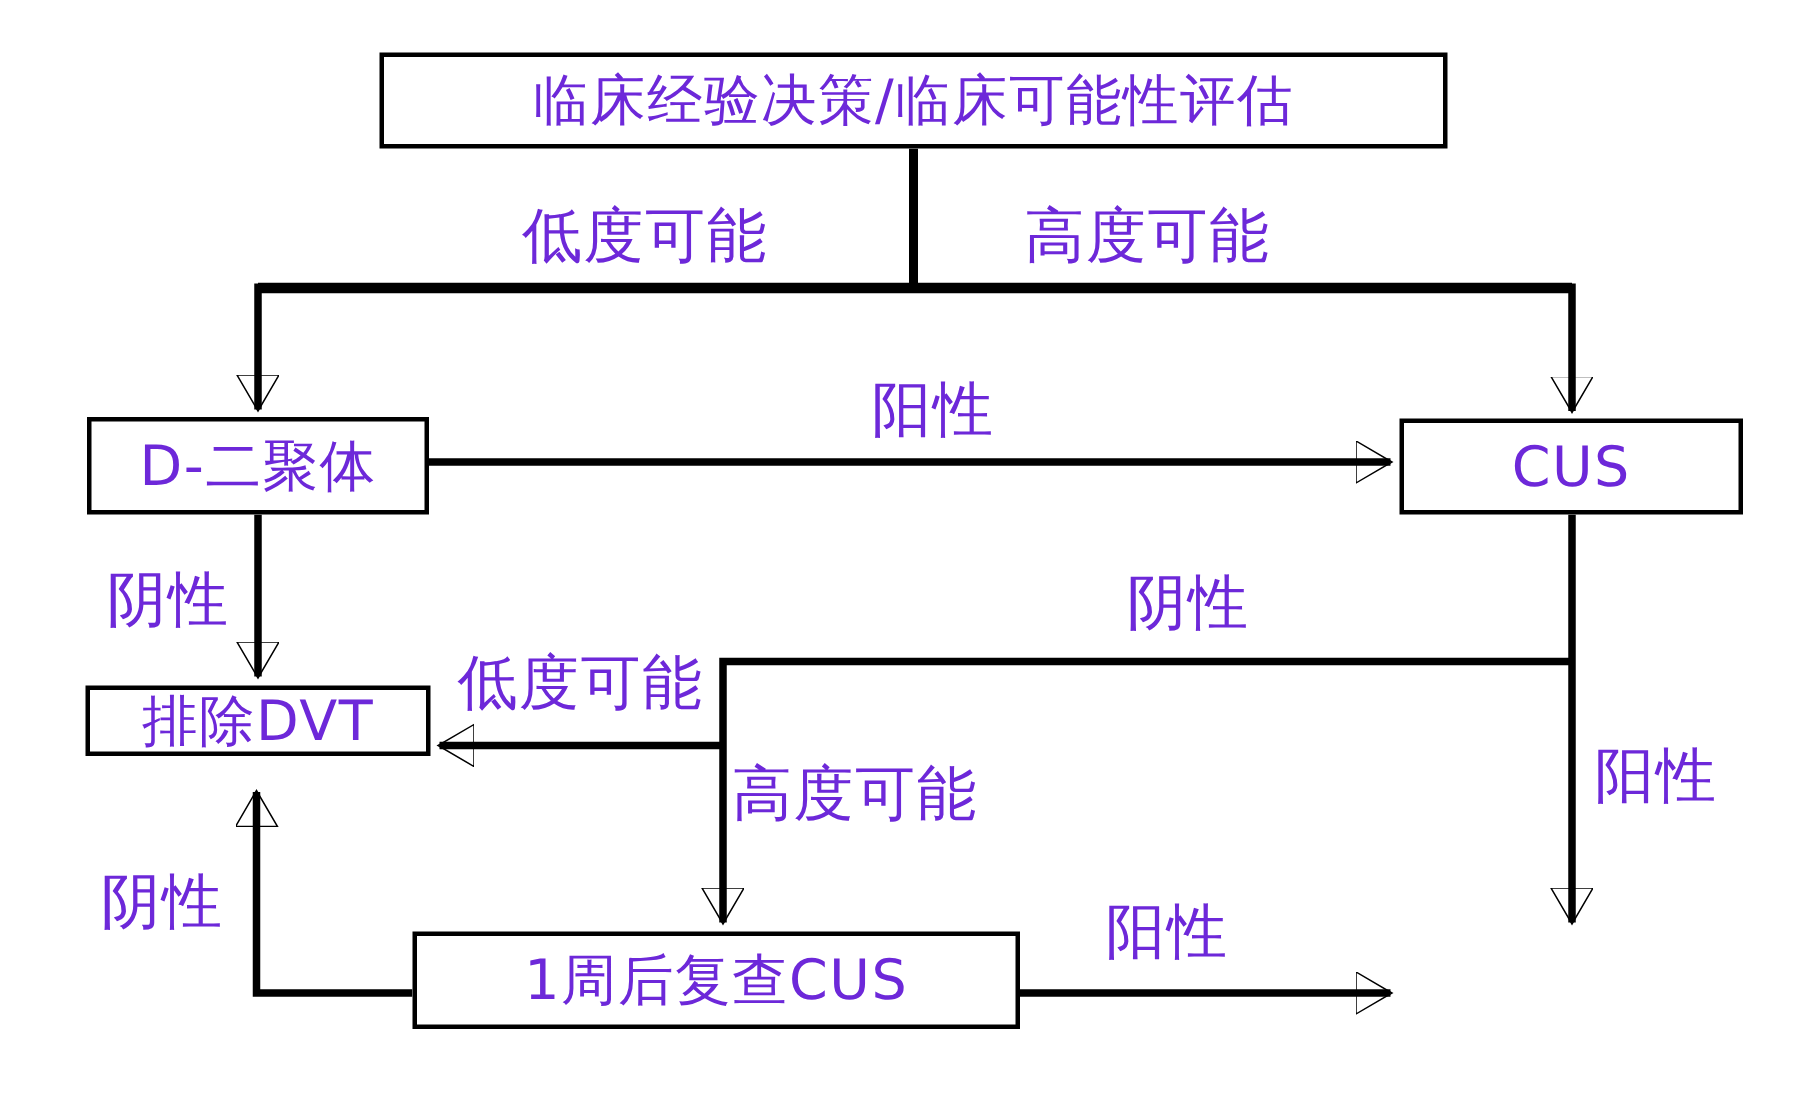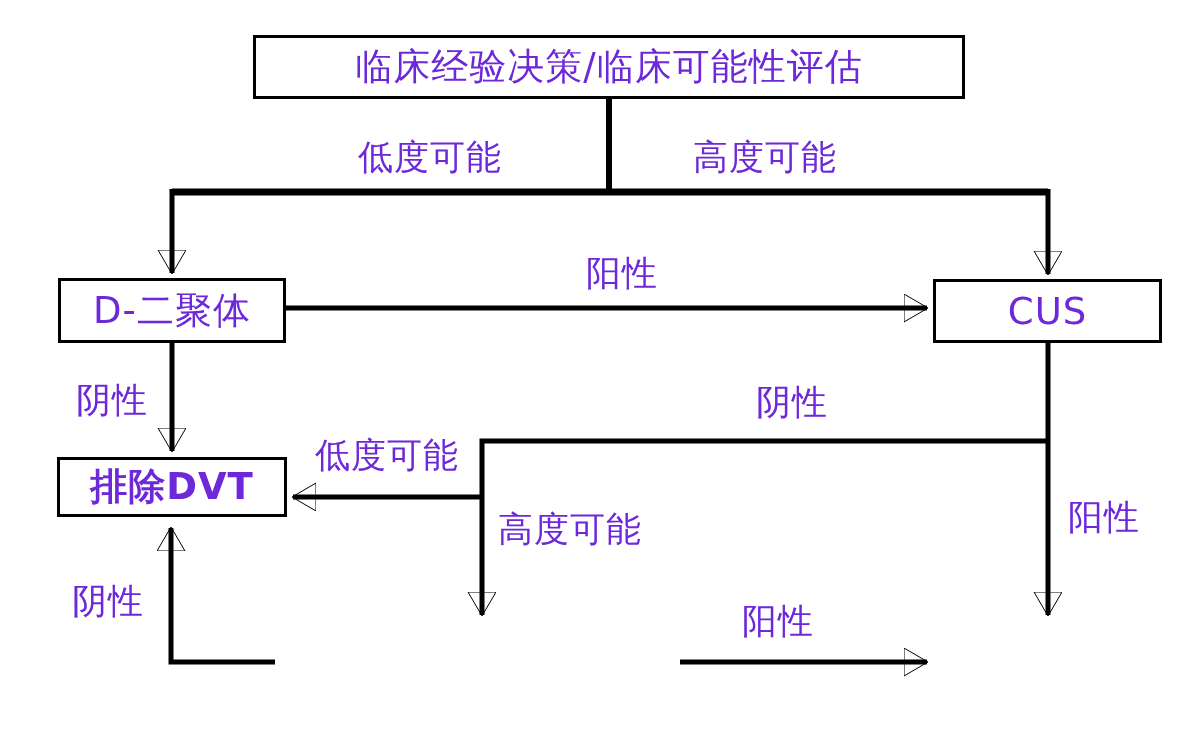--- a/index.html
+++ b/index.html
@@ -35,29 +35,29 @@
     display: flex;
     align-items: center;
     justify-content: center;
     font-size: 37px;
     letter-spacing: 1px;
     white-space: nowrap;
   }
   .elabel {
     position: absolute;
     transform: translate(-50%, -50%);
-    font-size: 35px;
+    font-size: 40px;
     letter-spacing: 1px;
     white-space: nowrap;
   }
   
   #n-assessment { left: 253px; top: 35px;  width: 712px; height: 64px; }
   #n-ddimer     { left: 58px;  top: 278px; width: 228px; height: 65px; }
   #n-cus        { left: 933px; top: 279px; width: 229px; height: 64px; }
-  #n-exclude    { left: 57px;  top: 457px; width: 230px; height: 60px; font-weight: bold; }
+  #n-exclude    { left: 57px;  top: 457px; width: 230px; height: 47px; }
   #n-recheck    { left: 275px; top: 621px; width: 405px; height: 65px; }
   #n-confirm    { left: 933px; top: 621px; width: 229px; height: 64px; }
   
   #l-top-low     { left: 430px;  top: 157px; }
   #l-top-high    { left: 765px;  top: 157px; }
   #l-ddimer-pos  { left: 622px;  top: 273px; }
   #l-ddimer-neg  { left: 112px;  top: 400px; }
   #l-cus-neg     { left: 792px;  top: 402px; }
   #l-cus-pos     { left: 1104px; top: 517px; }
   #l-branch-low  { left: 387px;  top: 455px; }
@@ -97,20 +97,21 @@
 
     <path d="M680,662 H927" stroke-width="5" marker-end="url(#arrow)"></path>
 
     <path d="M275,662 H171 V528" stroke-width="5" marker-end="url(#arrow)"></path>
   </svg>
 
   <div class="node" id="n-assessment">临床经验决策/临床可能性评估</div>
   <div class="node" id="n-cus">CUS</div>
   <div class="node" id="n-ddimer">D-二聚体</div>
   <div class="node" id="n-exclude">排除DVT</div>
+  <div class="node" id="n-recheck">1周后复查CUS</div>
 
   <div class="elabel" id="l-top-low">低度可能</div>
   <div class="elabel" id="l-top-high">高度可能</div>
   <div class="elabel" id="l-ddimer-pos">阳性</div>
   <div class="elabel" id="l-ddimer-neg">阴性</div>
   <div class="elabel" id="l-cus-neg">阴性</div>
   <div class="elabel" id="l-cus-pos">阳性</div>
   <div class="elabel" id="l-branch-low">低度可能</div>
   <div class="elabel" id="l-branch-high">高度可能</div>
   <div class="elabel" id="l-recheck-pos">阳性</div>

